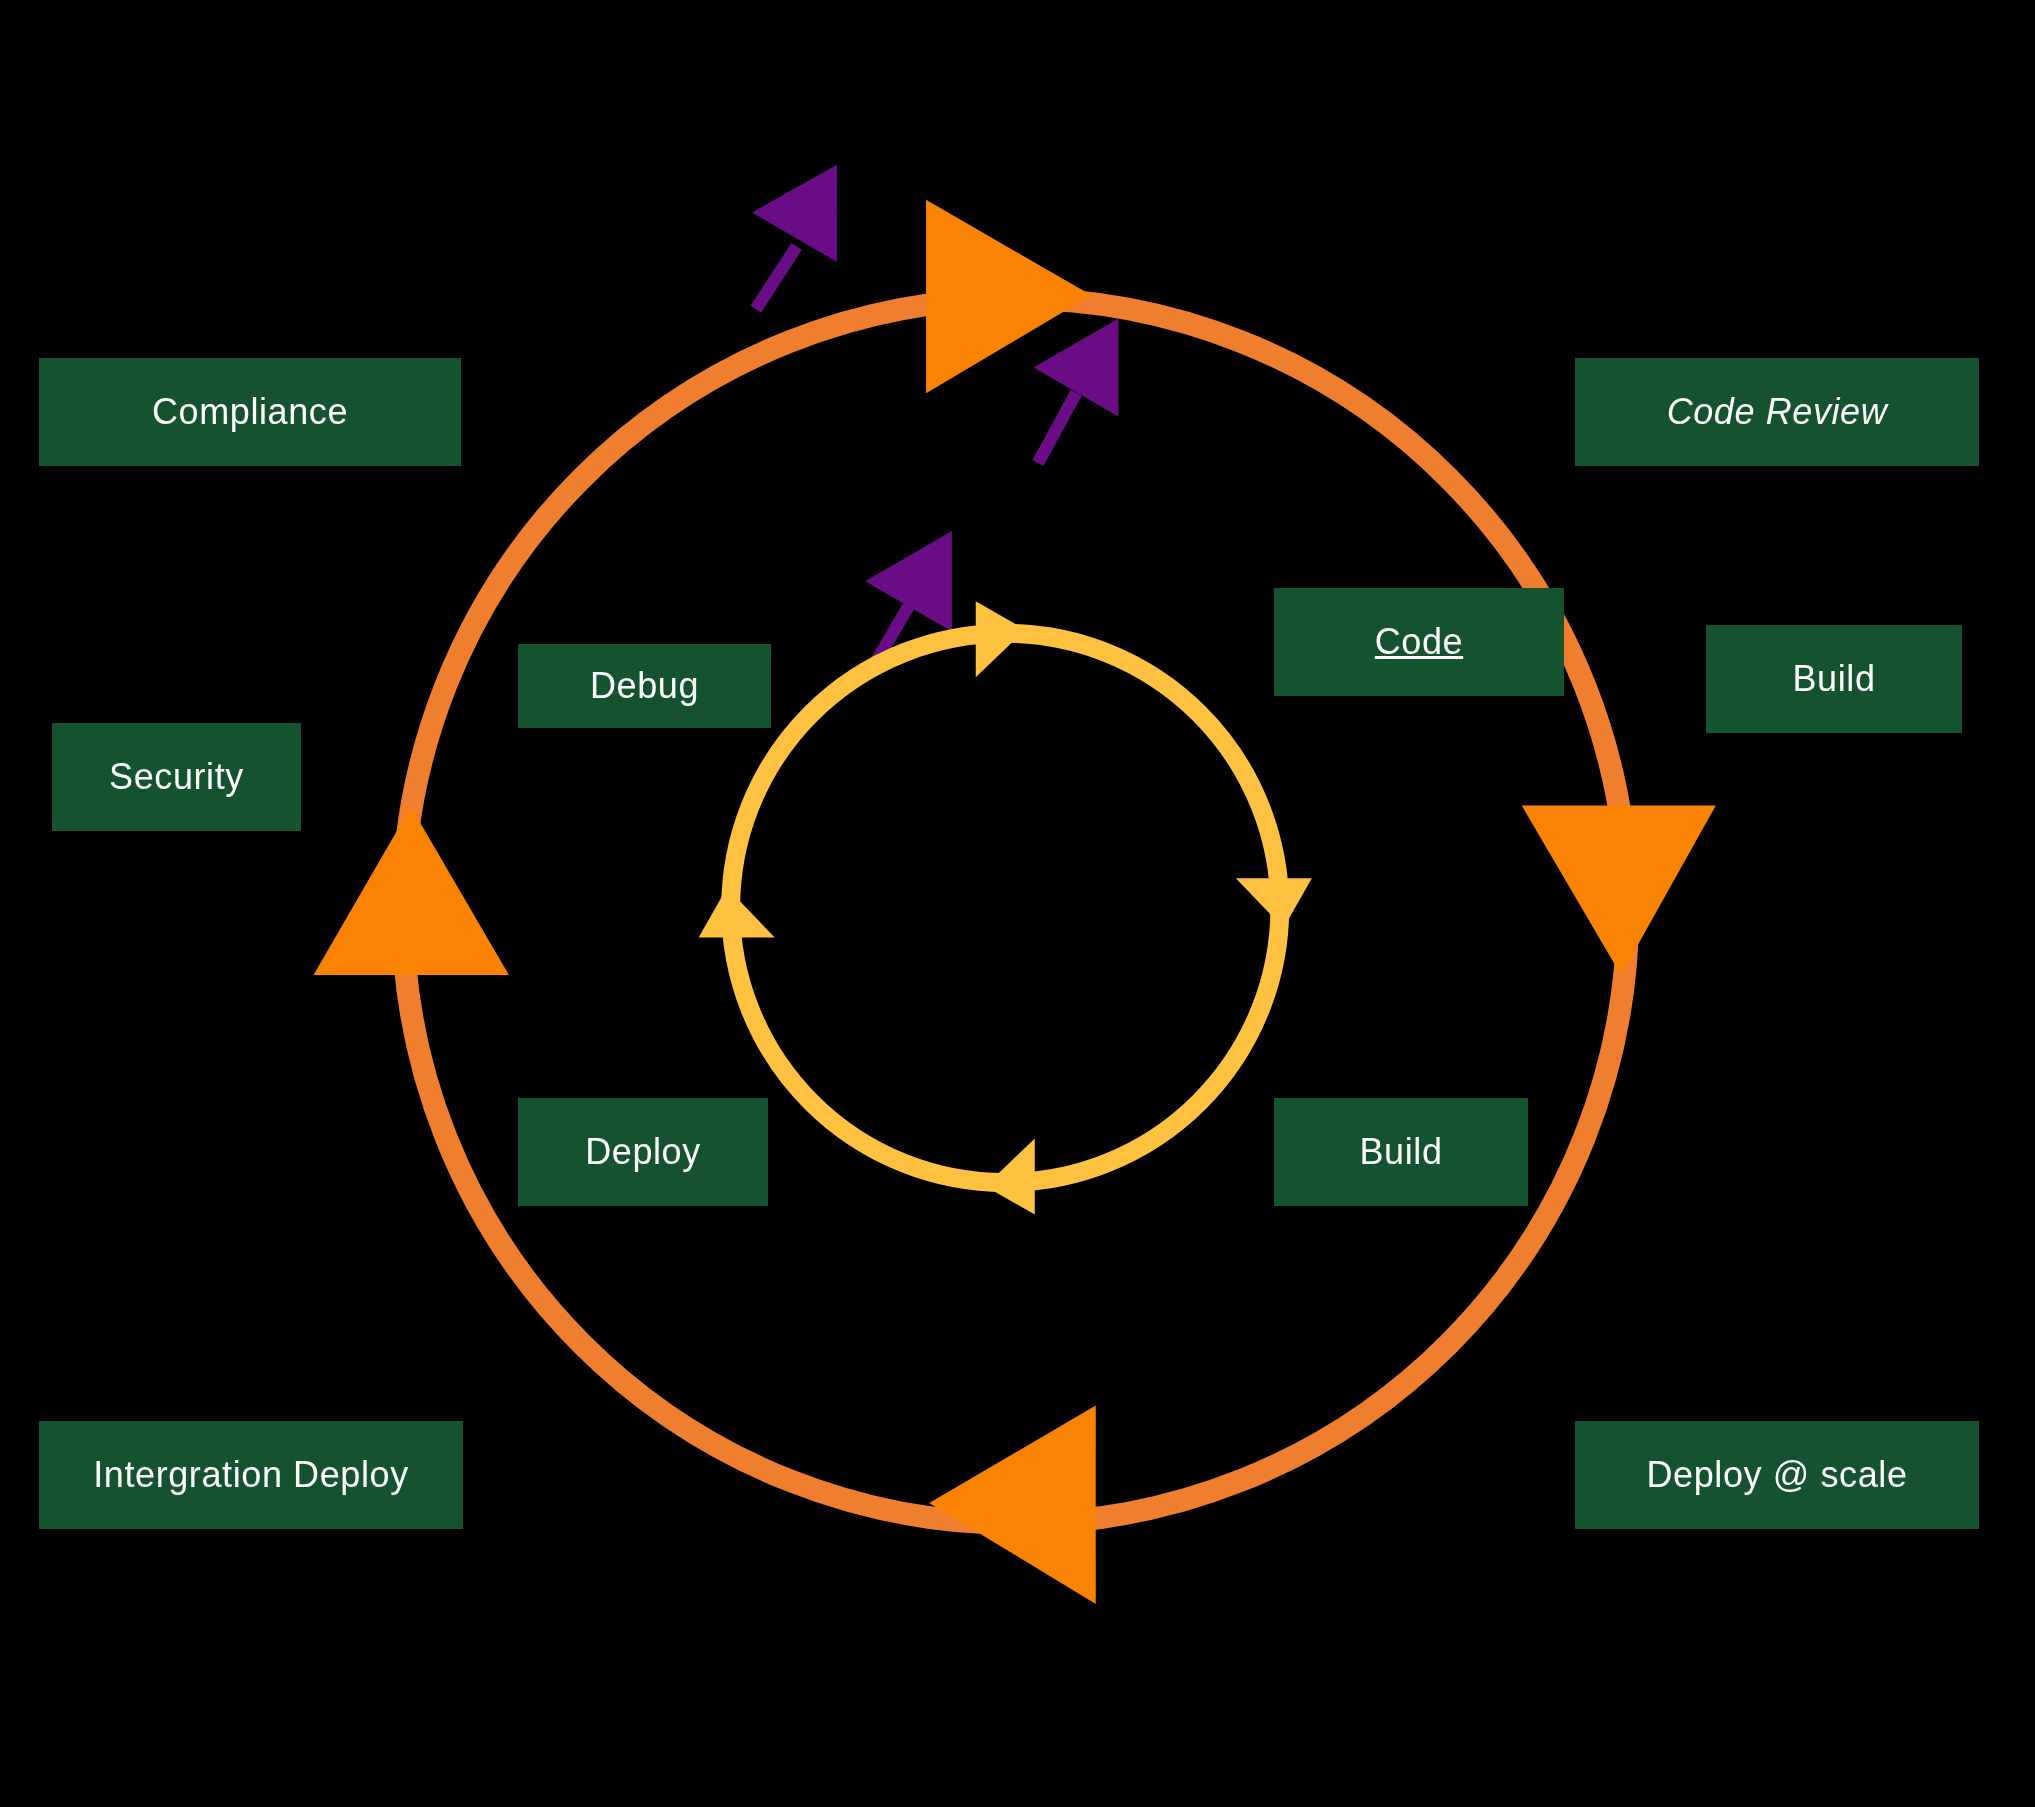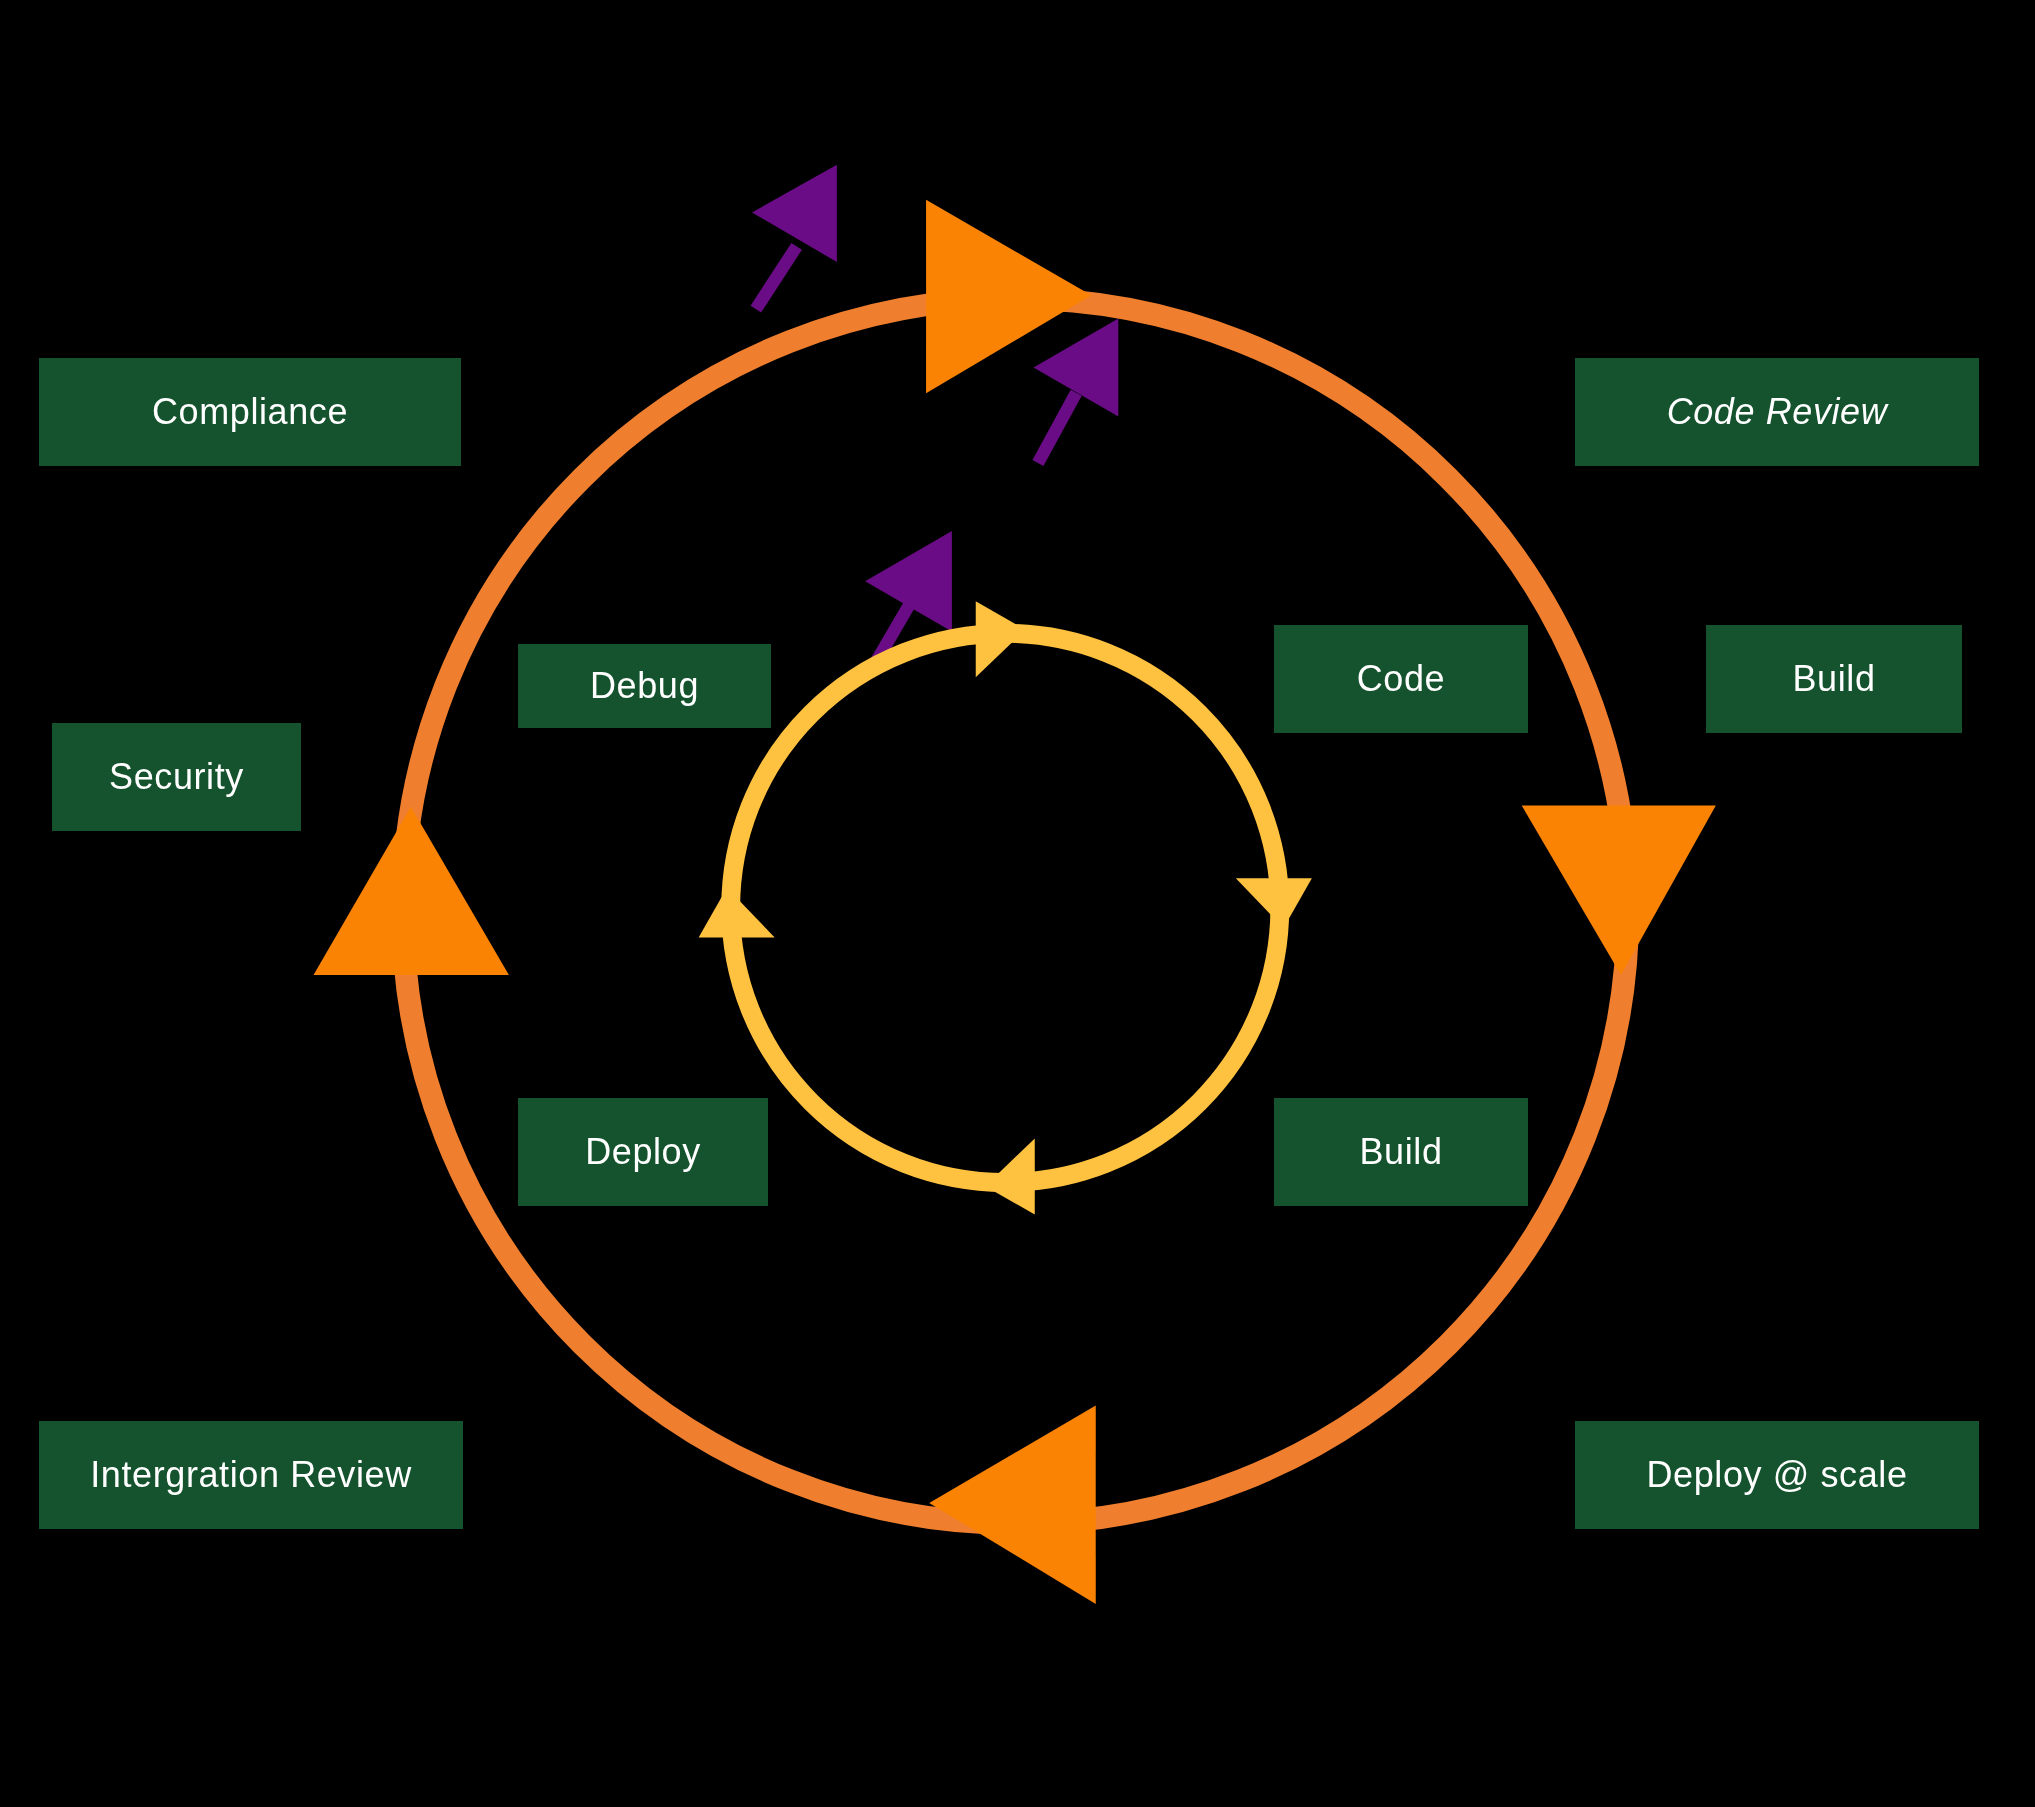--- a/index.html
+++ b/index.html
@@ -70,22 +70,22 @@
     <polygon points="1553,957 1553,1078 1632,1002" fill="#FFC240"></polygon>
     <polygon points="2088,1398 1967,1398 2043,1477" fill="#FFC240"></polygon>
     <polygon points="1647,1933 1647,1812 1568,1888" fill="#FFC240"></polygon>
     <polygon points="1112,1492 1233,1492 1157,1413" fill="#FFC240"></polygon>
   </svg>
 
   <div class="label" style="left:39px;  top:358px;  width:422px; height:108px;">Compliance</div>
   <div class="label" style="left:1575px; top:358px;  width:404px; height:108px;font-style:italic;">Code Review</div>
   <div class="label" style="left:1706px; top:625px;  width:256px; height:108px;">Build</div>
   <div class="label" style="left:1575px; top:1421px; width:404px; height:108px;">Deploy @ scale</div>
-  <div class="label" style="left:39px;  top:1421px; width:424px; height:108px;">Intergration Review</div>
+  <div class="label" style="left:39px;  top:1421px; width:424px; height:108px;">Intergration Deploy</div>
   <div class="label" style="left:52px;  top:723px; width:249px; height:108px;">Security</div>
 
   <div class="label" style="left:518px;  top:623px;  width:253px; height:84px;margin-top:21px;">Debug</div>
-  <div class="label" style="left:1274px; top:625px;  width:254px; height:108px;">Code</div>
+  <div class="label" style="left:1274px; top:588px;  width:290px; height:108px;text-decoration:underline;">Code</div>
   <div class="label" style="left:1274px; top:1098px; width:254px; height:108px;">Build</div>
   <div class="label" style="left:518px;  top:1098px; width:250px; height:108px;">Deploy</div>
 
 </div>
 
 
 </body></html>

